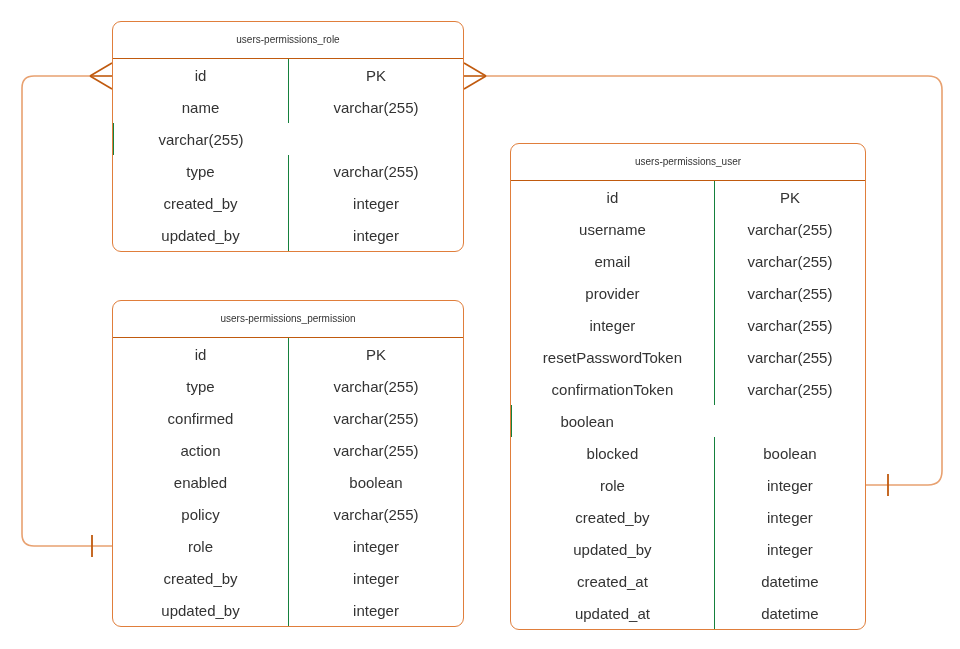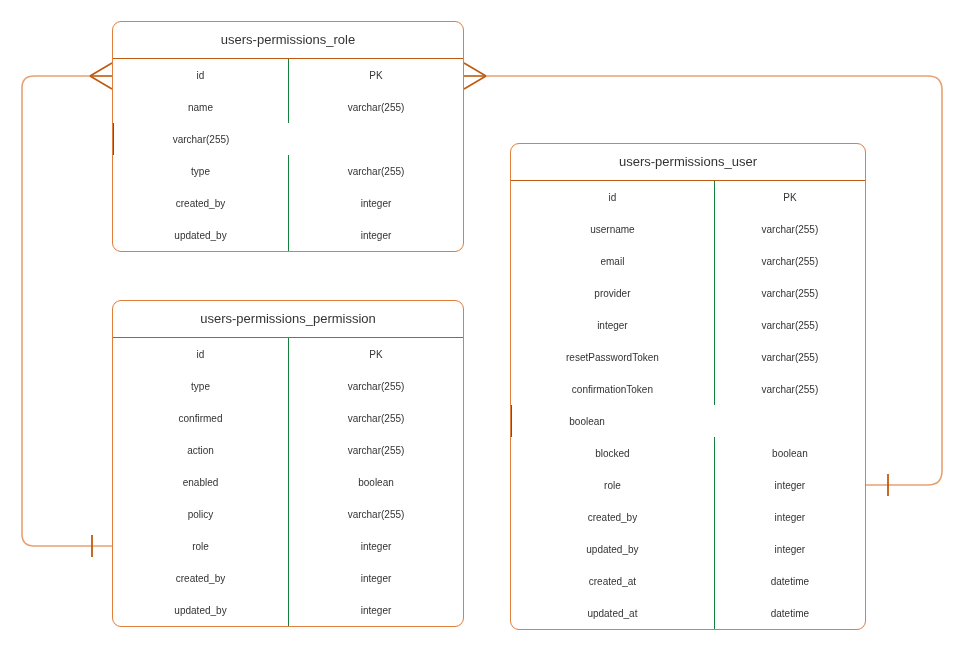--- a/index.html
+++ b/index.html
@@ -26,38 +26,38 @@
     position: absolute;
     box-sizing: border-box;
     background: #ffffff;
     border: 1.5px solid #E07E3B;
     border-radius: 9px;
   }
   .entity-title {
     height: 36px;
     line-height: 36px;
     text-align: center;
-    font-size: 13px;
+    font-size: 10px;
     color: #333333;
     border-bottom: 1px solid #C05A0E;
     white-space: nowrap;
     overflow: hidden;
   }
   .entity-rows {
     width: 100%;
   }
   .frow {
     display: flex;
     height: 32px;
   }
   .fcell {
     display: flex;
     align-items: center;
     justify-content: center;
-    font-size: 10px;
+    font-size: 15px;
     color: #333333;
     box-sizing: border-box;
     white-space: nowrap;
     overflow: hidden;
   }
   .fcell.fname {
     width: var(--col1, 50%);
   }
   .fcell.ftype {
     width: calc(100% - var(--col1, 50%));

